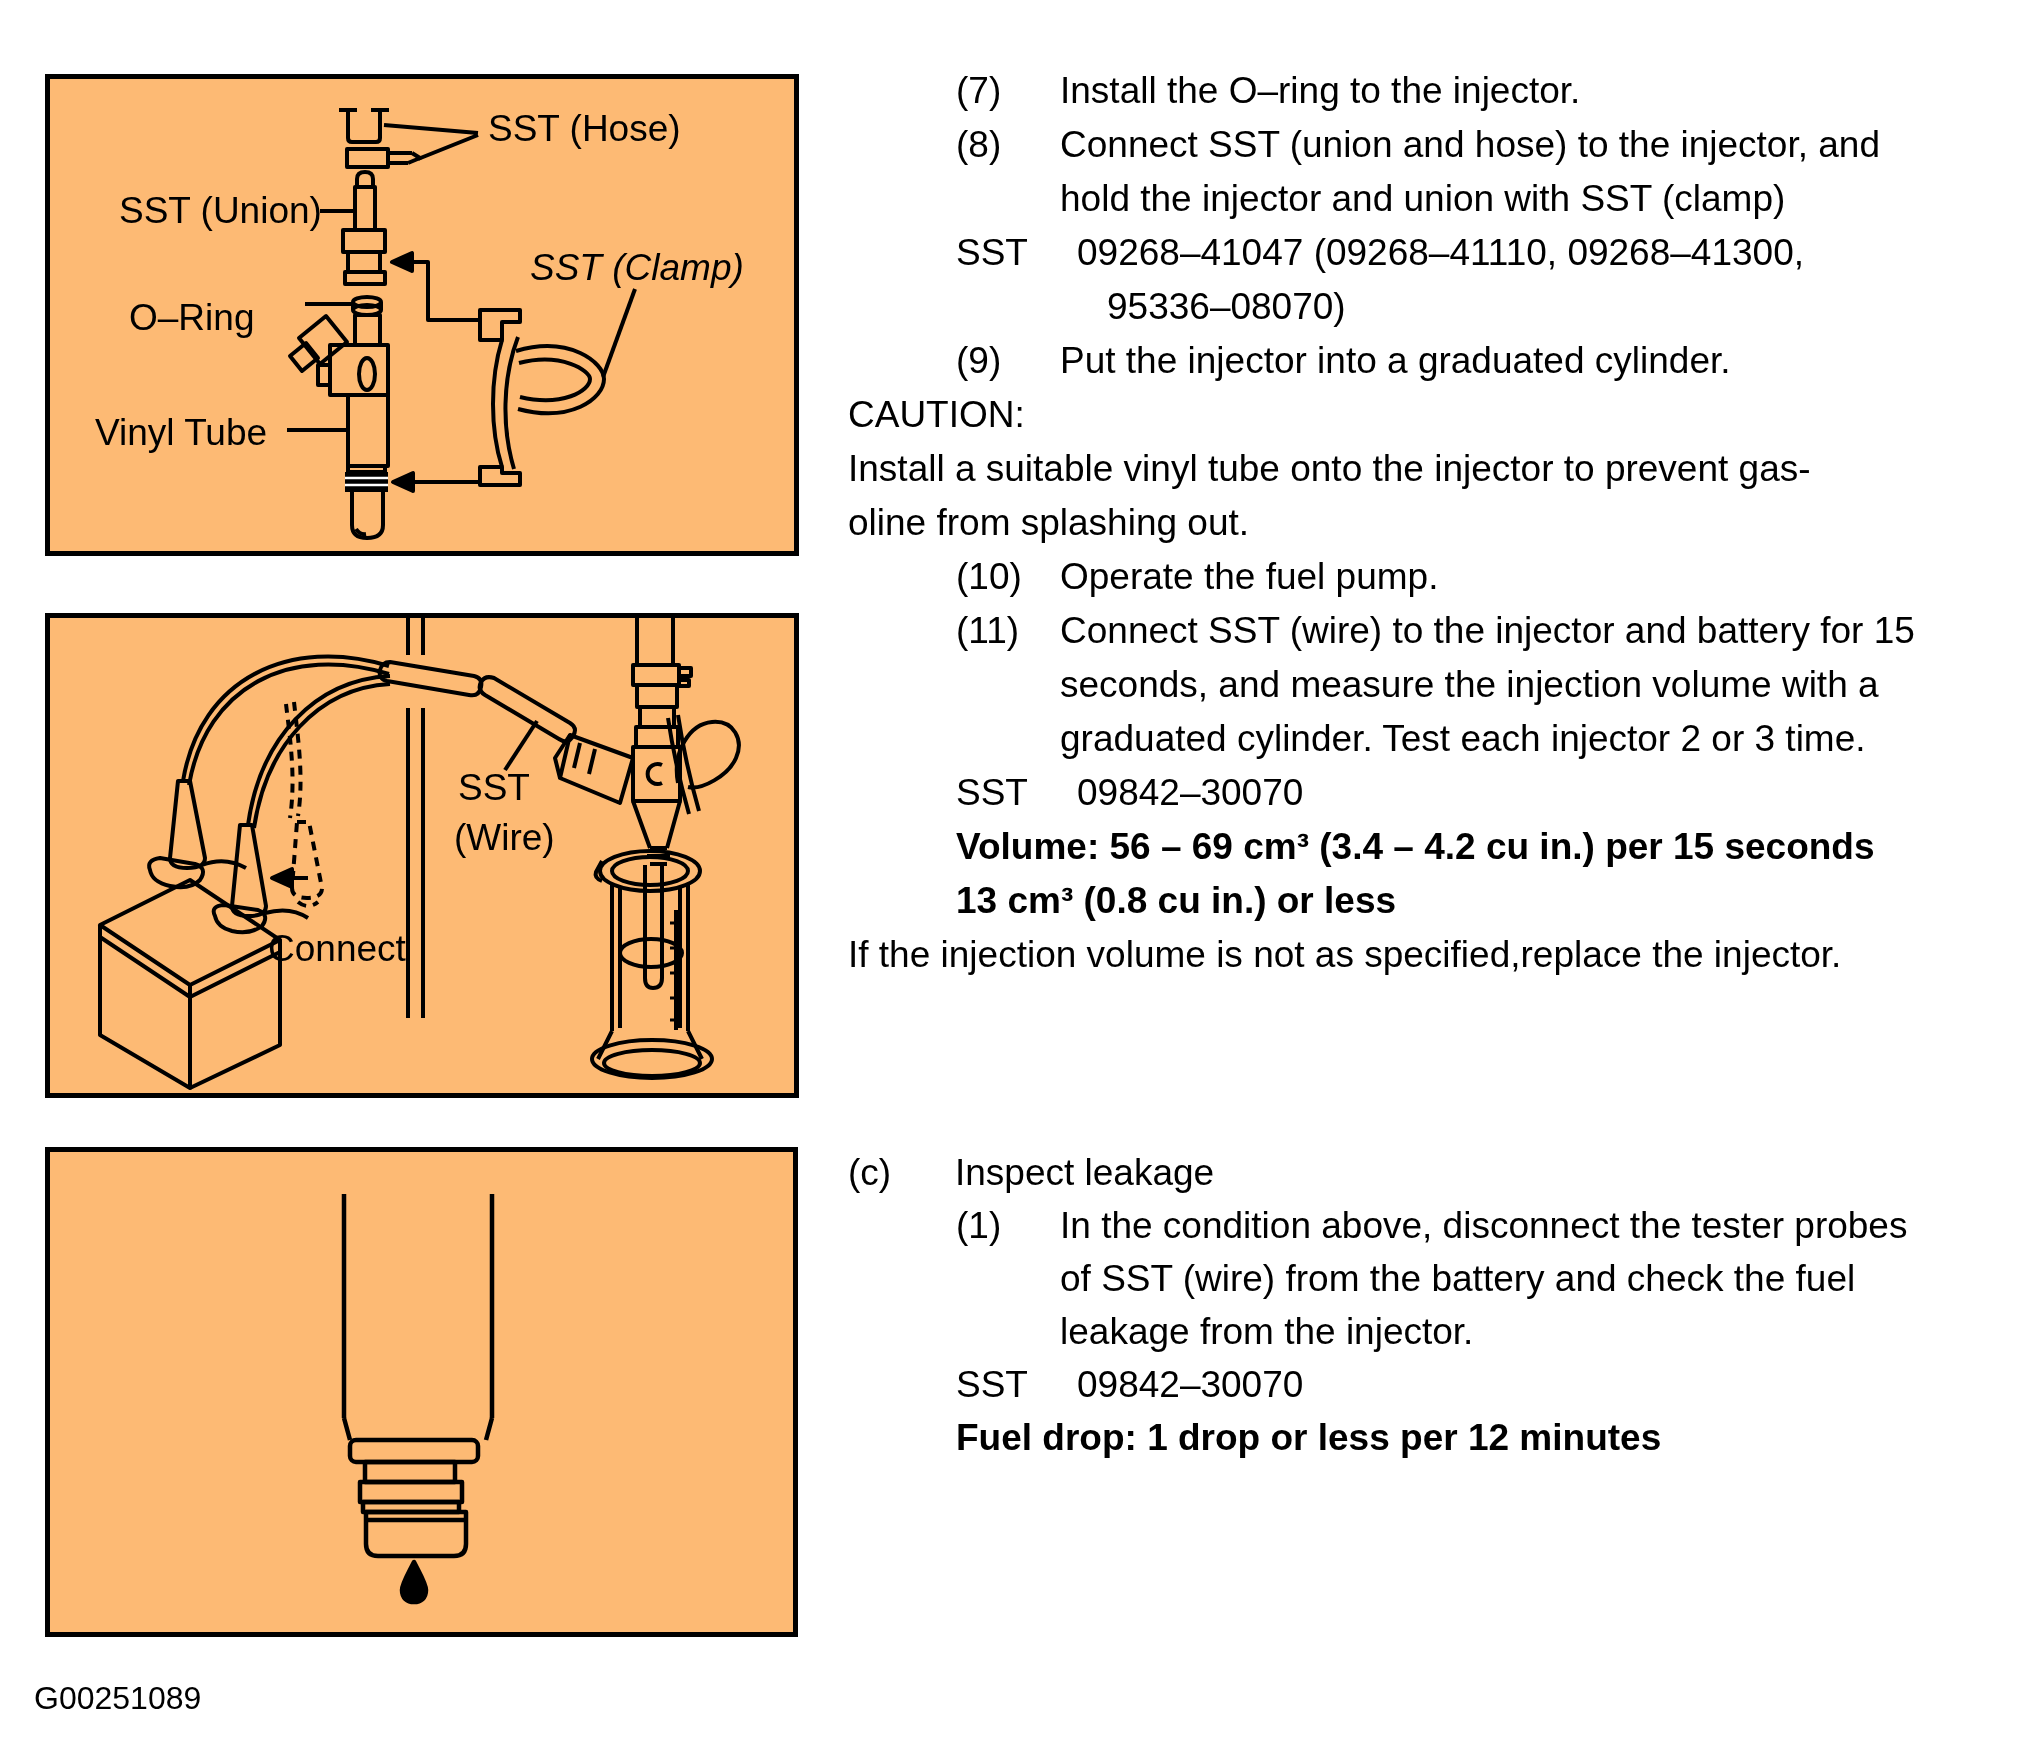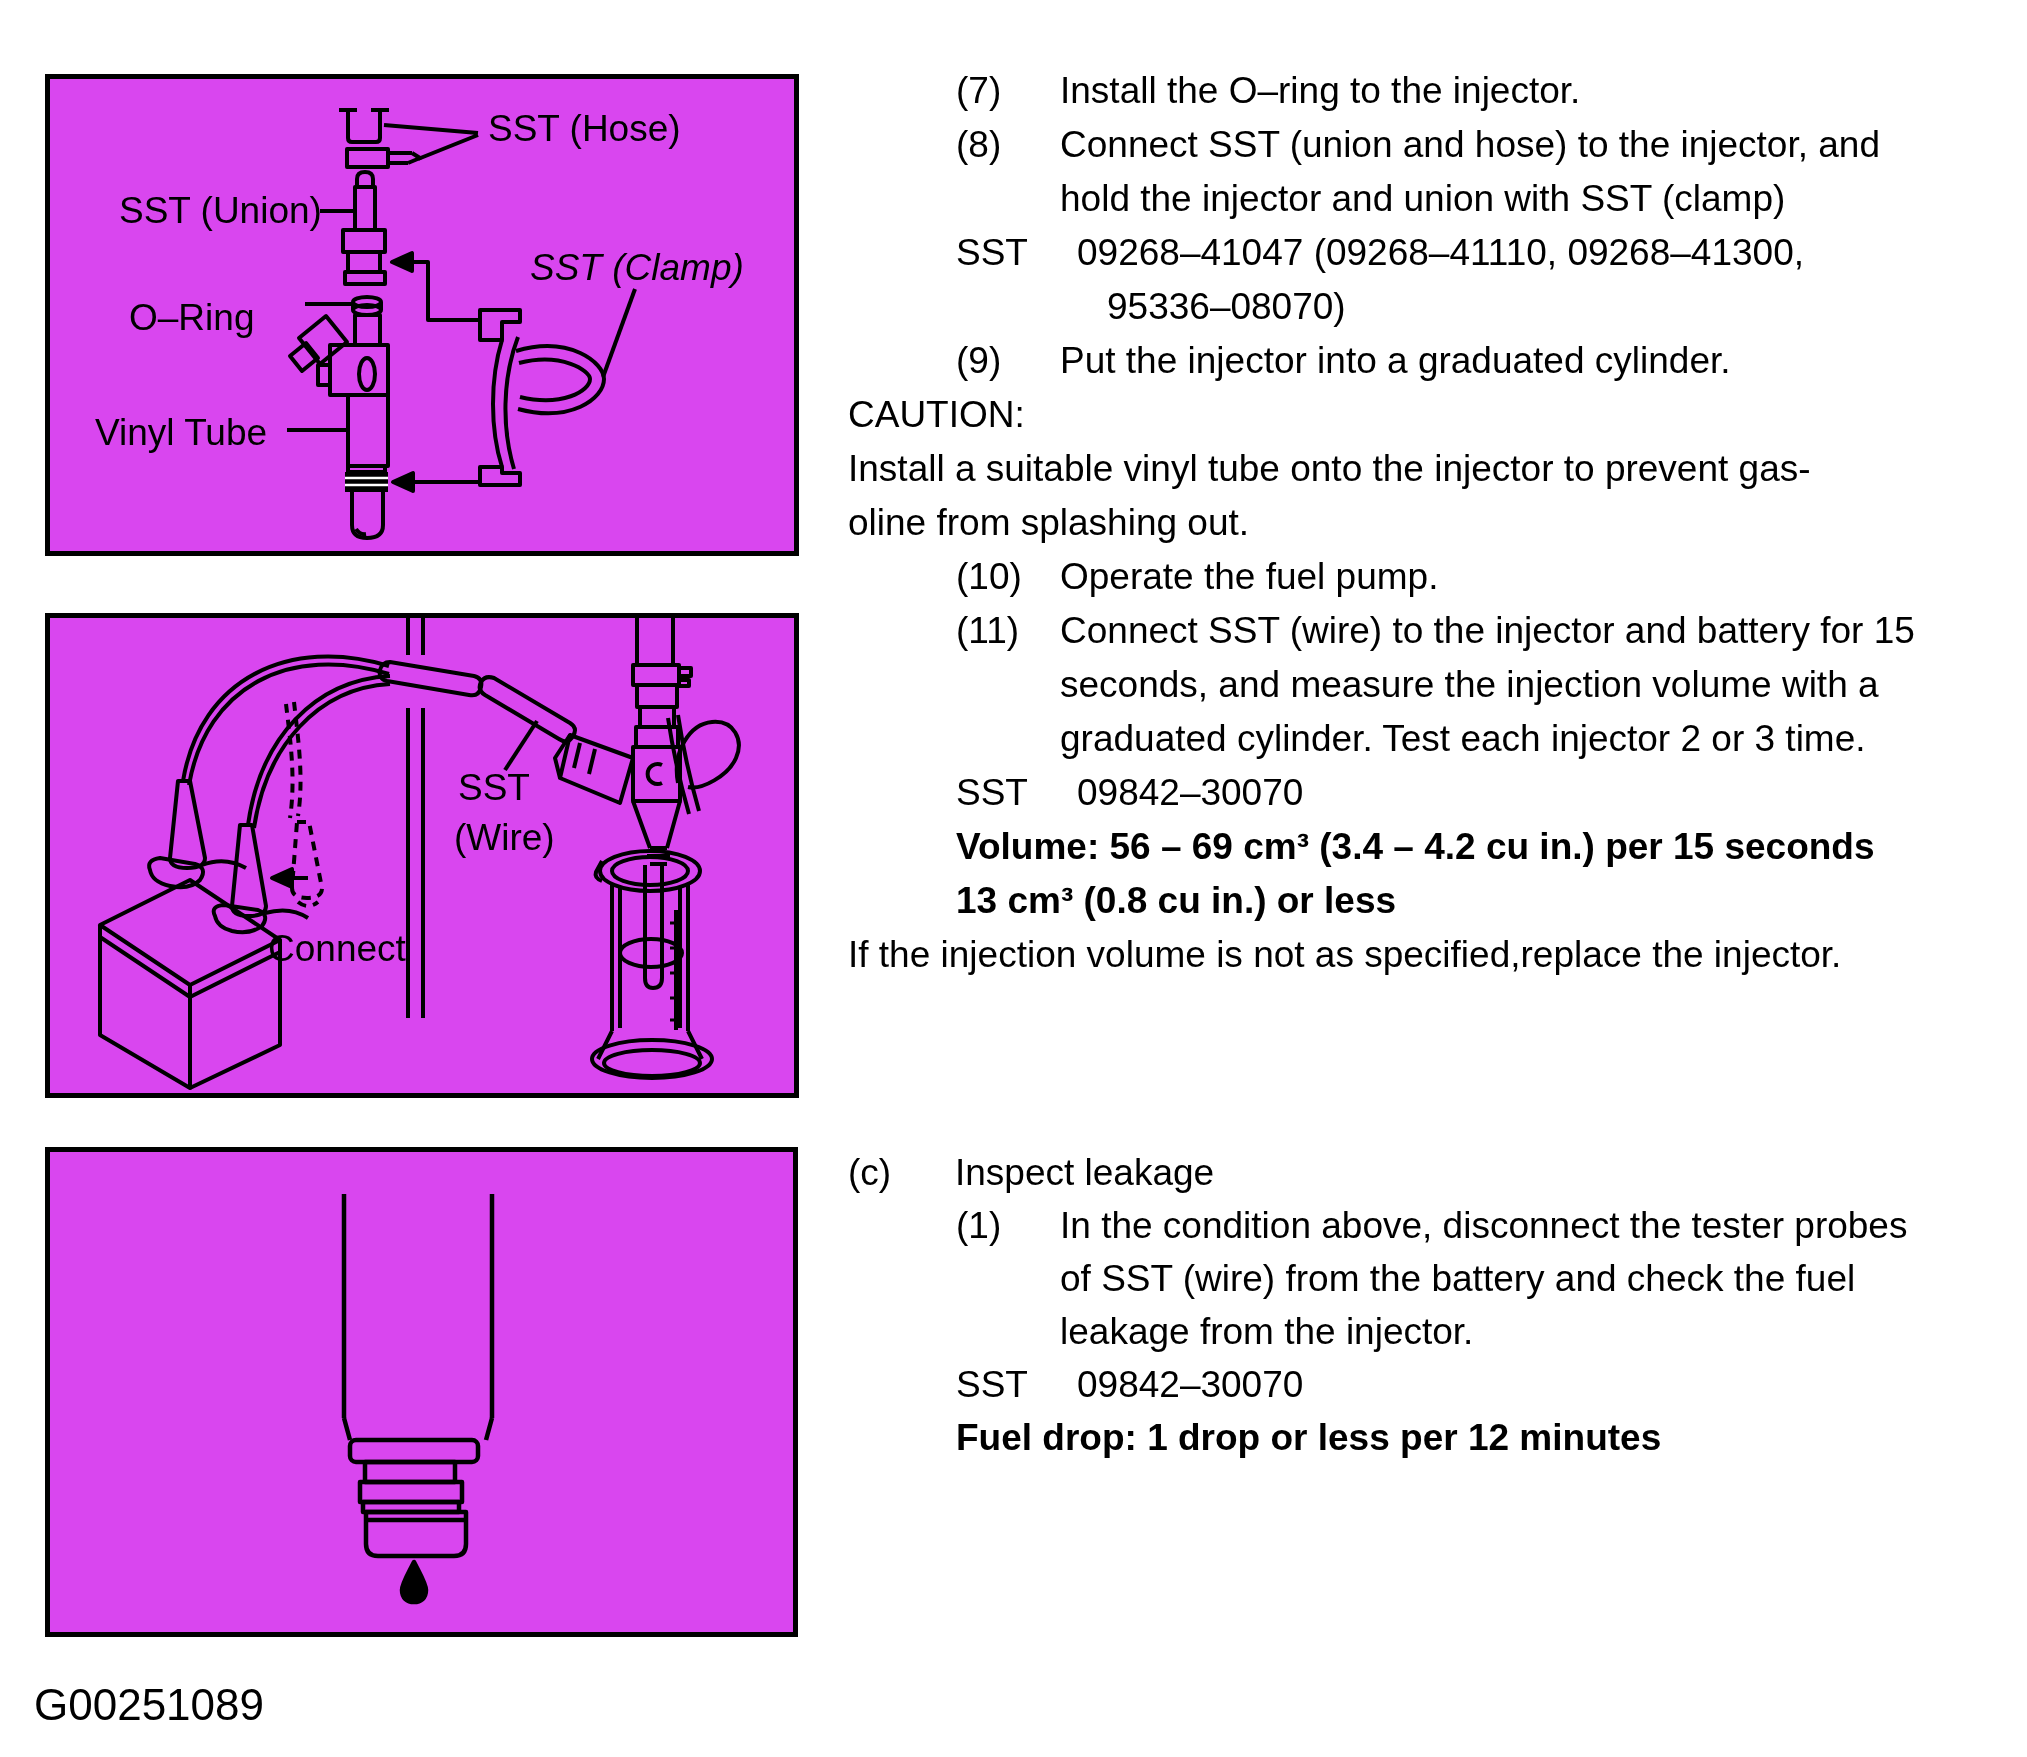--- a/index.html
+++ b/index.html
@@ -1,24 +1,24 @@
 <!DOCTYPE html>
 <html><head>
 <meta charset="utf-8">
 <style>
   html,body{margin:0;padding:0;background:#e8e8e8;}
   #page{position:relative;width:2027px;height:1757px;background:#ffffff;
         font-family:"Liberation Sans", sans-serif;color:#000;overflow:hidden;}
-  .figure-box{position:absolute;border:5px solid #000;background:#d946ef;}
+  .figure-box{position:absolute;border:5px solid #000;background:#fdba74;}
   #box1{left:45px;top:74px;width:744px;height:472px;}
   #box2{left:45px;top:613px;width:744px;height:475px;}
   #box3{left:45px;top:1147px;width:743px;height:480px;}
   .figure-box svg{position:absolute;left:0;top:0;}
   .dlabel{position:absolute;font-size:37px;line-height:1.1;white-space:nowrap;}
-  .figure-code{position:absolute;left:34px;top:1680px;font-size:44px;}
+  .figure-code{position:absolute;left:34px;top:1680px;font-size:32px;}
   .textcol{position:absolute;left:848px;width:1180px;}
   #section1{top:64px;}
   #section2{top:1146px;}
   .line{position:relative;height:54px;line-height:54px;font-size:37px;white-space:nowrap;}
   #section2 .line{height:53px;line-height:53px;}
   .line .m{position:absolute;left:108px;}
   .line .t{position:absolute;left:212px;}
   .line.s-flush .t,.line.s-flush-bold .t{left:0;}
   .line.s-flush-bold .t{font-weight:normal;}
   .line.s-spec-bold .t{left:108px;font-weight:bold;}

